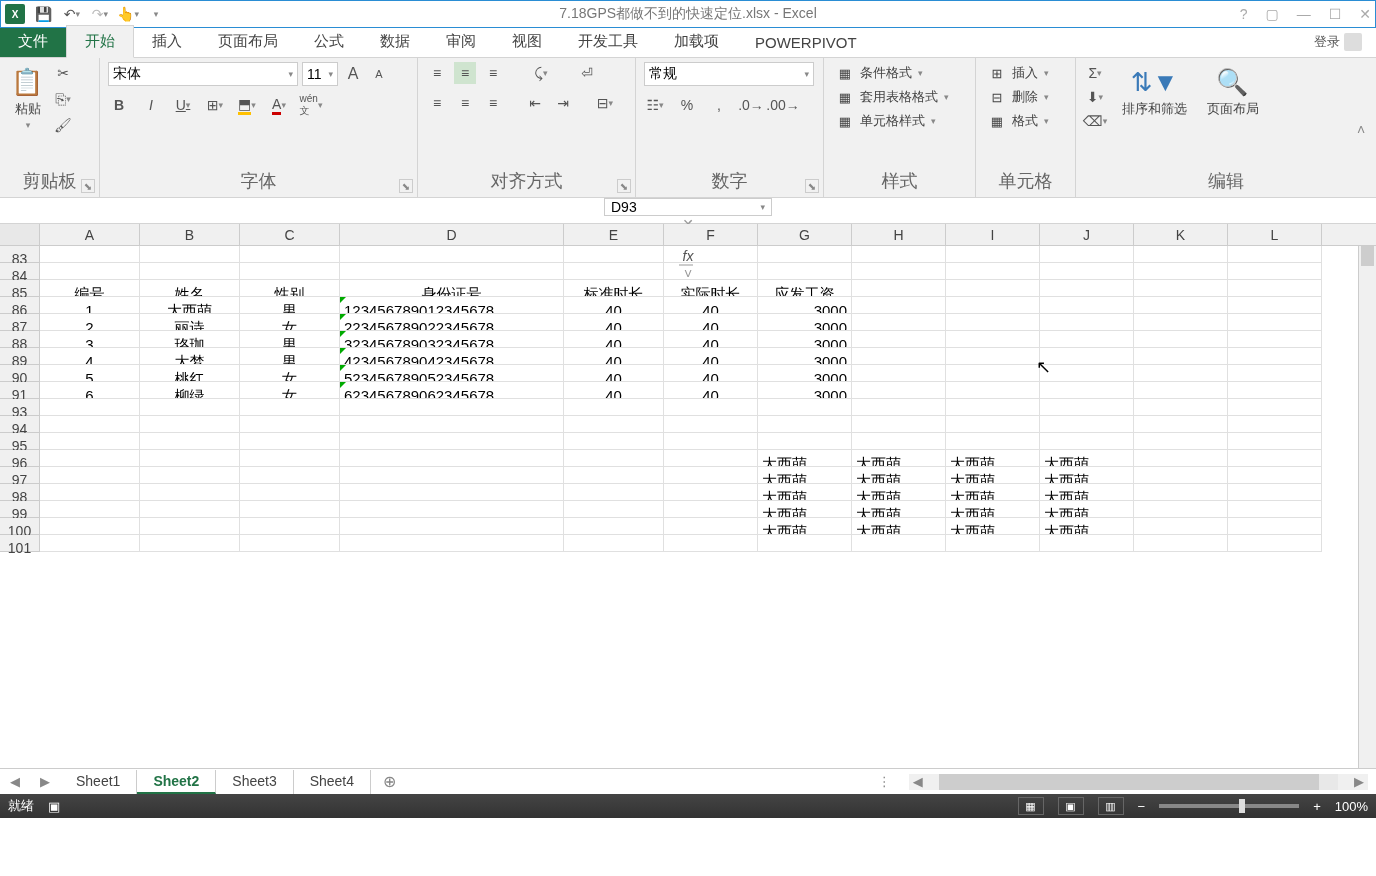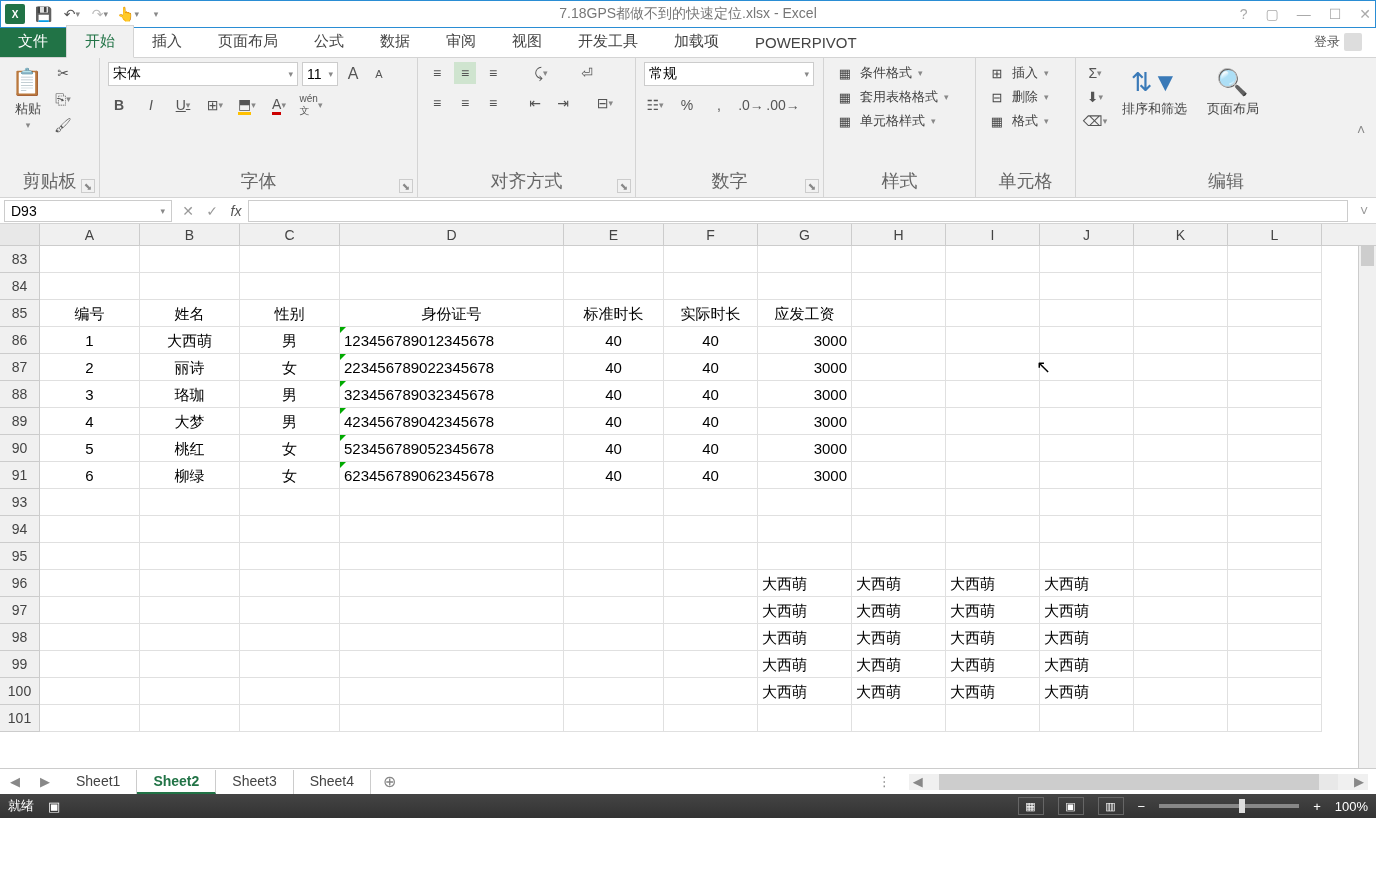--- a/index.html
+++ b/index.html
@@ -35,32 +35,32 @@
 .btn-col { display: flex; flex-direction: column; gap: 4px; }
 
 .font-name { width: 190px; height: 24px; border: 1px solid #ccc; background: #fff; padding: 0 4px; font-size: 14px; display: flex; align-items: center; justify-content: space-between; }
 .font-size { width: 36px; height: 24px; border: 1px solid #ccc; background: #fff; padding: 0 4px; font-size: 14px; display: flex; align-items: center; justify-content: space-between; }
 .combo { height: 24px; border: 1px solid #ccc; background: #fff; padding: 0 4px; font-size: 14px; display: flex; align-items: center; justify-content: space-between; }
 
 .menu-item { display: flex; align-items: center; gap: 6px; font-size: 13px; color: #444; padding: 2px 4px; white-space: nowrap; }
 .menu-icon { width: 18px; height: 18px; display: flex; align-items: center; justify-content: center; font-size: 13px; }
 
 
-.formula-bar { height: 26px; background: #fff; border-bottom: 1px solid #d4d4d4; display: flex; align-items: center; }
+.formula-bar { height: 26px; background: #fff; border-bottom: 1px solid #d4d4d4; display: flex; align-items: center; flex-direction: column; }
 .name-box { width: 168px; height: 22px; border: 1px solid #ccc; margin: 0 4px; padding: 0 6px; display: flex; align-items: center; justify-content: space-between; font-size: 14px; }
 .fb-btn { width: 24px; height: 22px; display: flex; align-items: center; justify-content: center; color: #999; font-size: 14px; }
 .formula-input { flex: 1; height: 22px; border: 1px solid #ccc; margin-right: 4px; padding: 0 6px; }
 
 
 .grid-area { height: 544px; display: flex; flex-direction: column; position: relative; }
 .col-headers { display: flex; background: #f0f0f0; border-bottom: 1px solid #ccc; height: 22px; }
 .corner { width: 40px; border-right: 1px solid #ccc; background: #e8e8e8; }
 .col-header { border-right: 1px solid #ccc; text-align: center; font-size: 14px; color: #444; line-height: 22px; }
 .rows { overflow: hidden; flex: 1; }
-.row { display: flex; height: 27px; }
+.row { display: flex; height: 17px; }
 .row-header { width: 40px; background: #f0f0f0; border-right: 1px solid #ccc; border-bottom: 1px solid #ccc; text-align: center; font-size: 14px; color: #444; line-height: 27px; }
 .cell { border-right: 1px solid #e0e0e0; border-bottom: 1px solid #e0e0e0; padding: 0 4px; font-size: 15px; line-height: 27px; white-space: nowrap; overflow: hidden; }
 .vsb { position: absolute; right: 0; top: 22px; bottom: 0; width: 18px; background: #f0f0f0; border-left: 1px solid #ccc; }
 .vsb-thumb { position: absolute; top: 0; left: 2px; right: 2px; height: 20px; background: #cdcdcd; }
 
 
 .sheet-bar { height: 26px; background: #fff; border-top: 1px solid #ccc; display: flex; align-items: center; }
 .sheet-nav { width: 60px; display: flex; justify-content: space-around; color: #888; }
 .sheet-tab { padding: 3px 16px; border-right: 1px solid #ccc; font-size: 14px; color: #444; }
 .sheet-tab.active { background: #fff; border-bottom: 2px solid #217346; color: #217346; font-weight: bold; }

